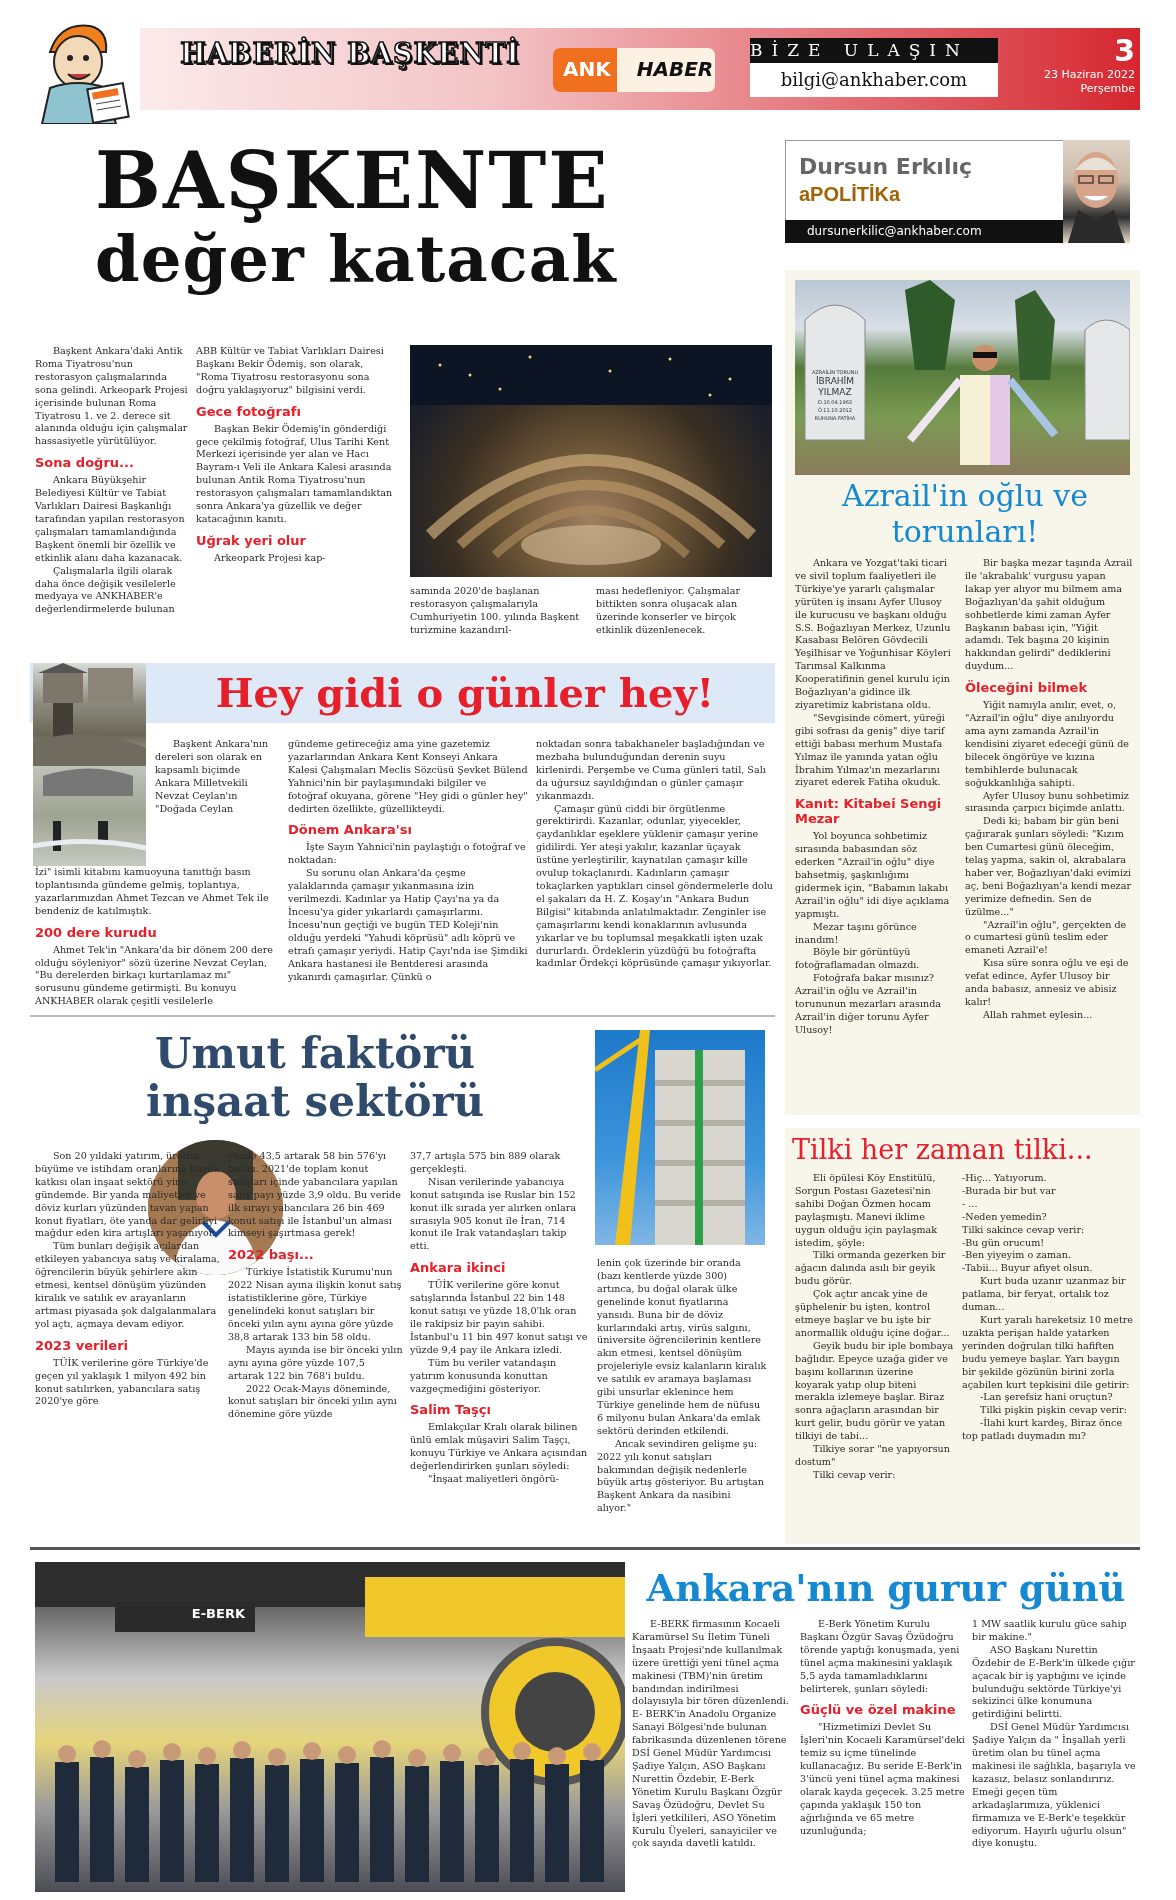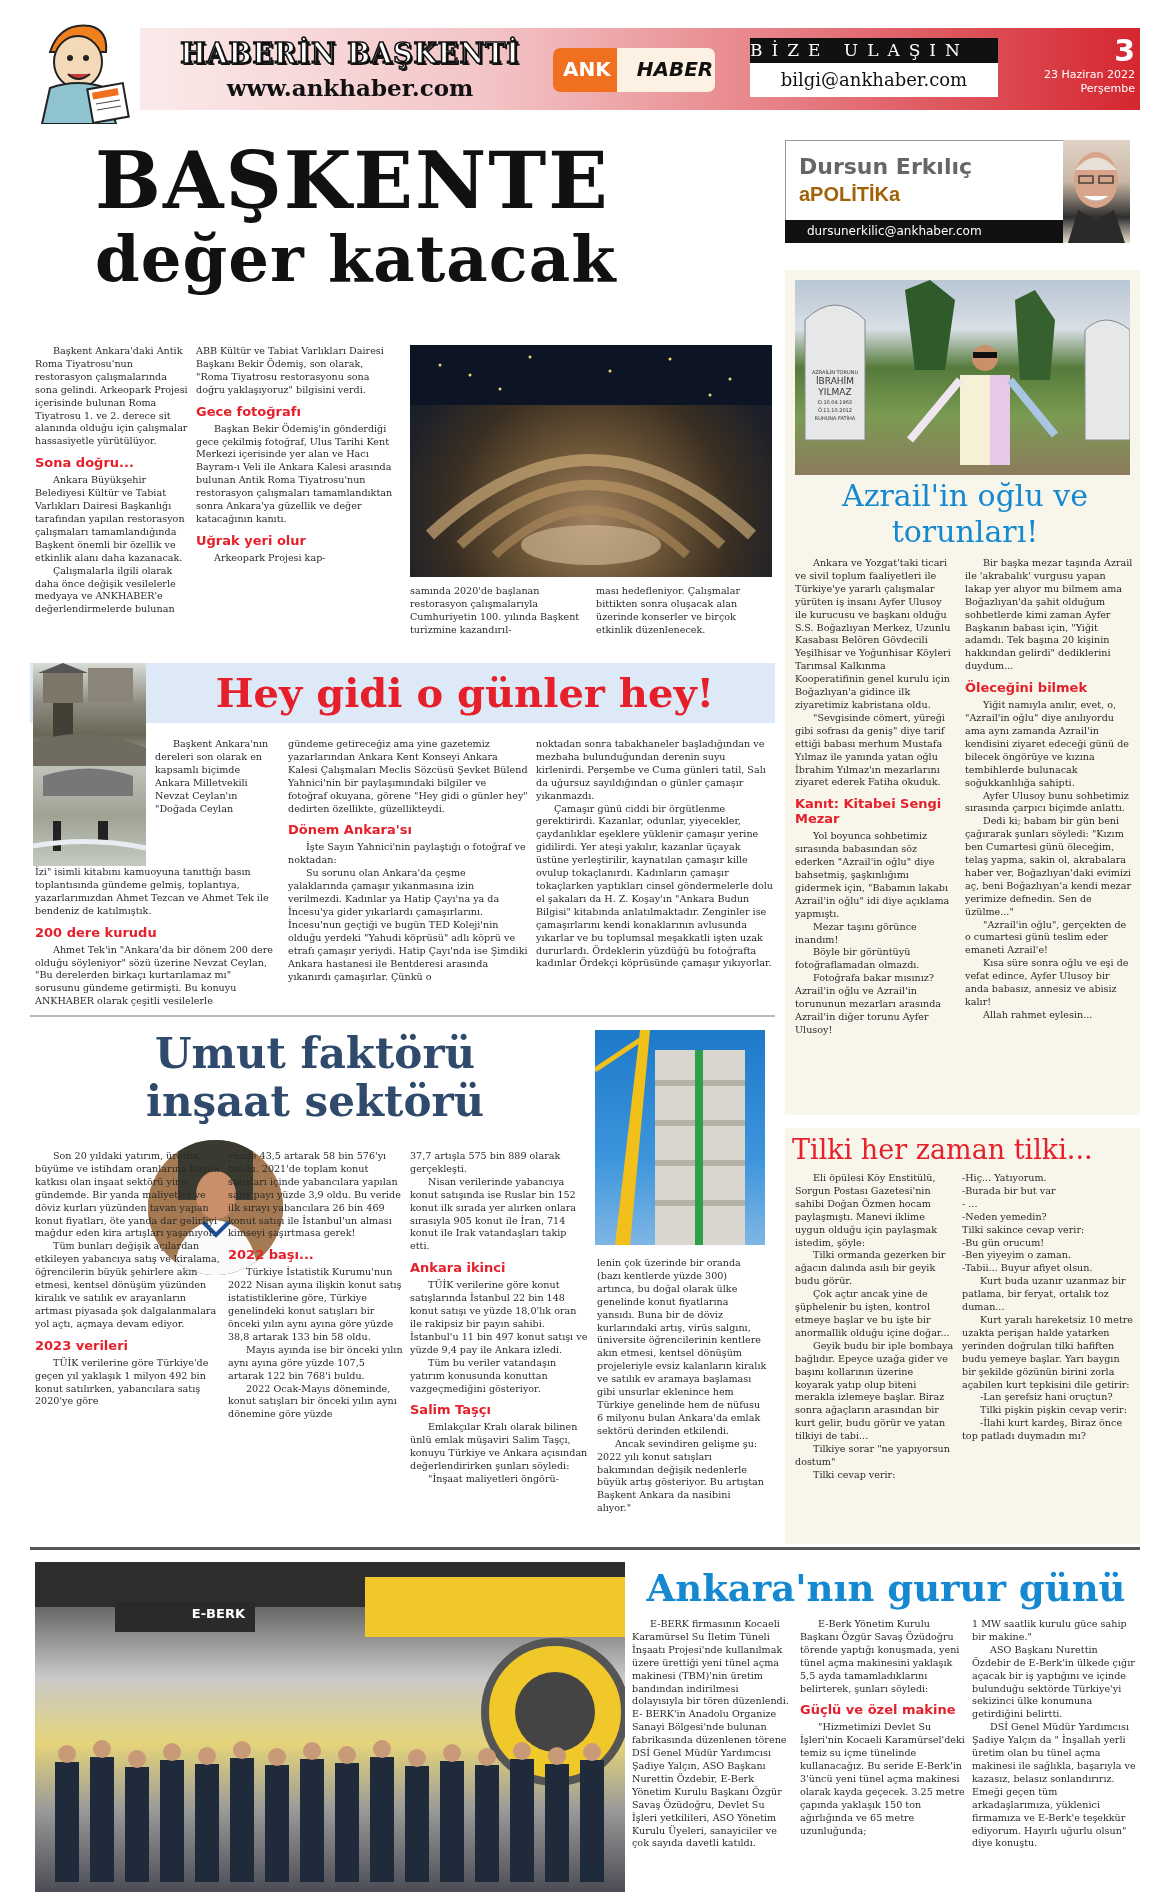--- a/index.html
+++ b/index.html
@@ -50,21 +50,20 @@
     <circle cx="50" cy="46" r="3" fill="#222"></circle>
       <circle cx="66" cy="46" r="3" fill="#222"></circle>
     <path d="M48 62 Q58 72 70 62" stroke="#222" stroke-width="2" fill="#c83a3a"></path>
     <path d="M30 76 Q58 66 86 76 L96 112 L22 112 Z" fill="#8fc3cf" stroke="#222" stroke-width="2"></path>
     <rect x="70" y="74" width="36" height="34" fill="#fff" stroke="#222" stroke-width="2" transform="rotate(-10 88 91)"></rect>
     <rect x="74" y="78" width="26" height="7" fill="#f07020" transform="rotate(-10 88 91)"></rect>
     <line x1="76" y1="92" x2="100" y2="88" stroke="#444"></line>
       <line x1="77" y1="98" x2="101" y2="94" stroke="#444"></line>
   </svg>
   <div class="abs brand1">HABERİN BAŞKENTİ</div>
-  <div class="abs brand2">www.ankhaber.com</div>
   <div class="abs logo">
     <span class="a">ANK</span>
     <span class="b">HABER</span>
   </div>
   <div class="abs contact">
     <div class="t">BİZE ULAŞIN</div>
     <div class="e">bilgi@ankhaber.com</div>
   </div>
   <div class="abs pg">
     <div class="n">3</div>

